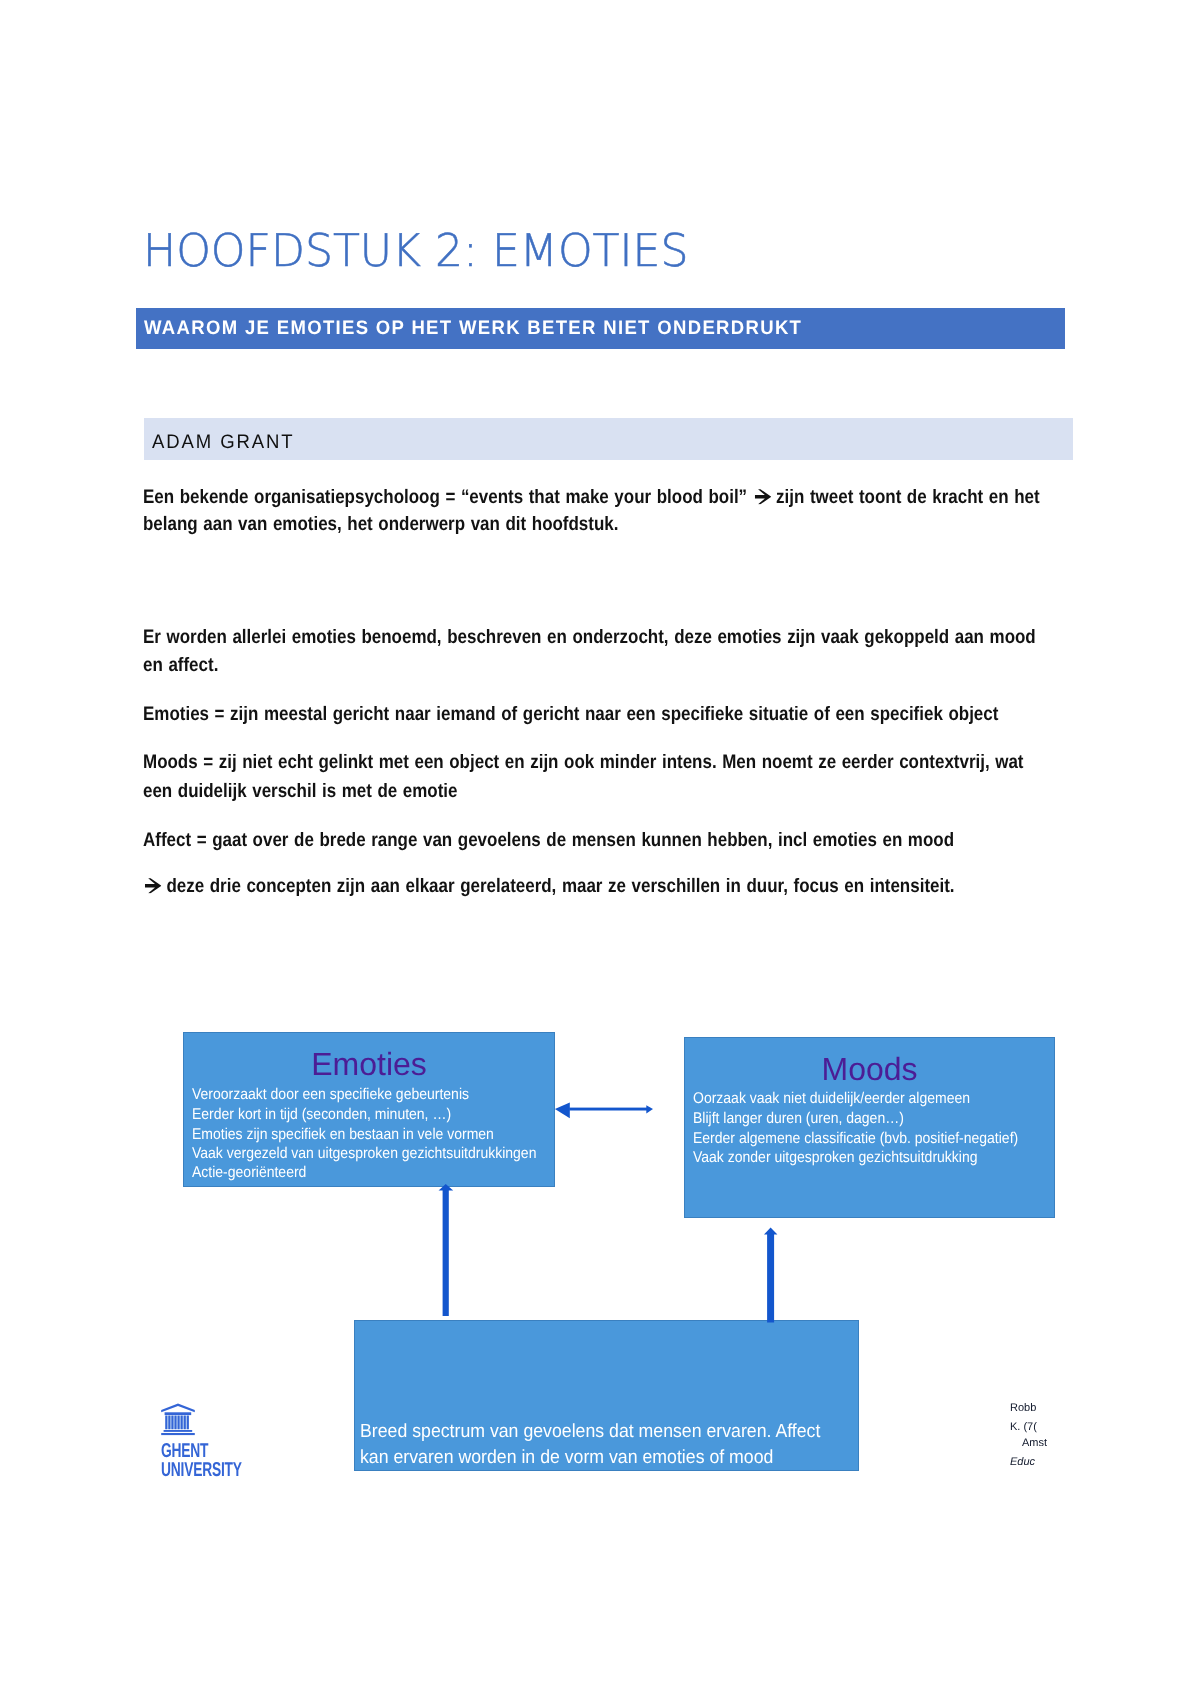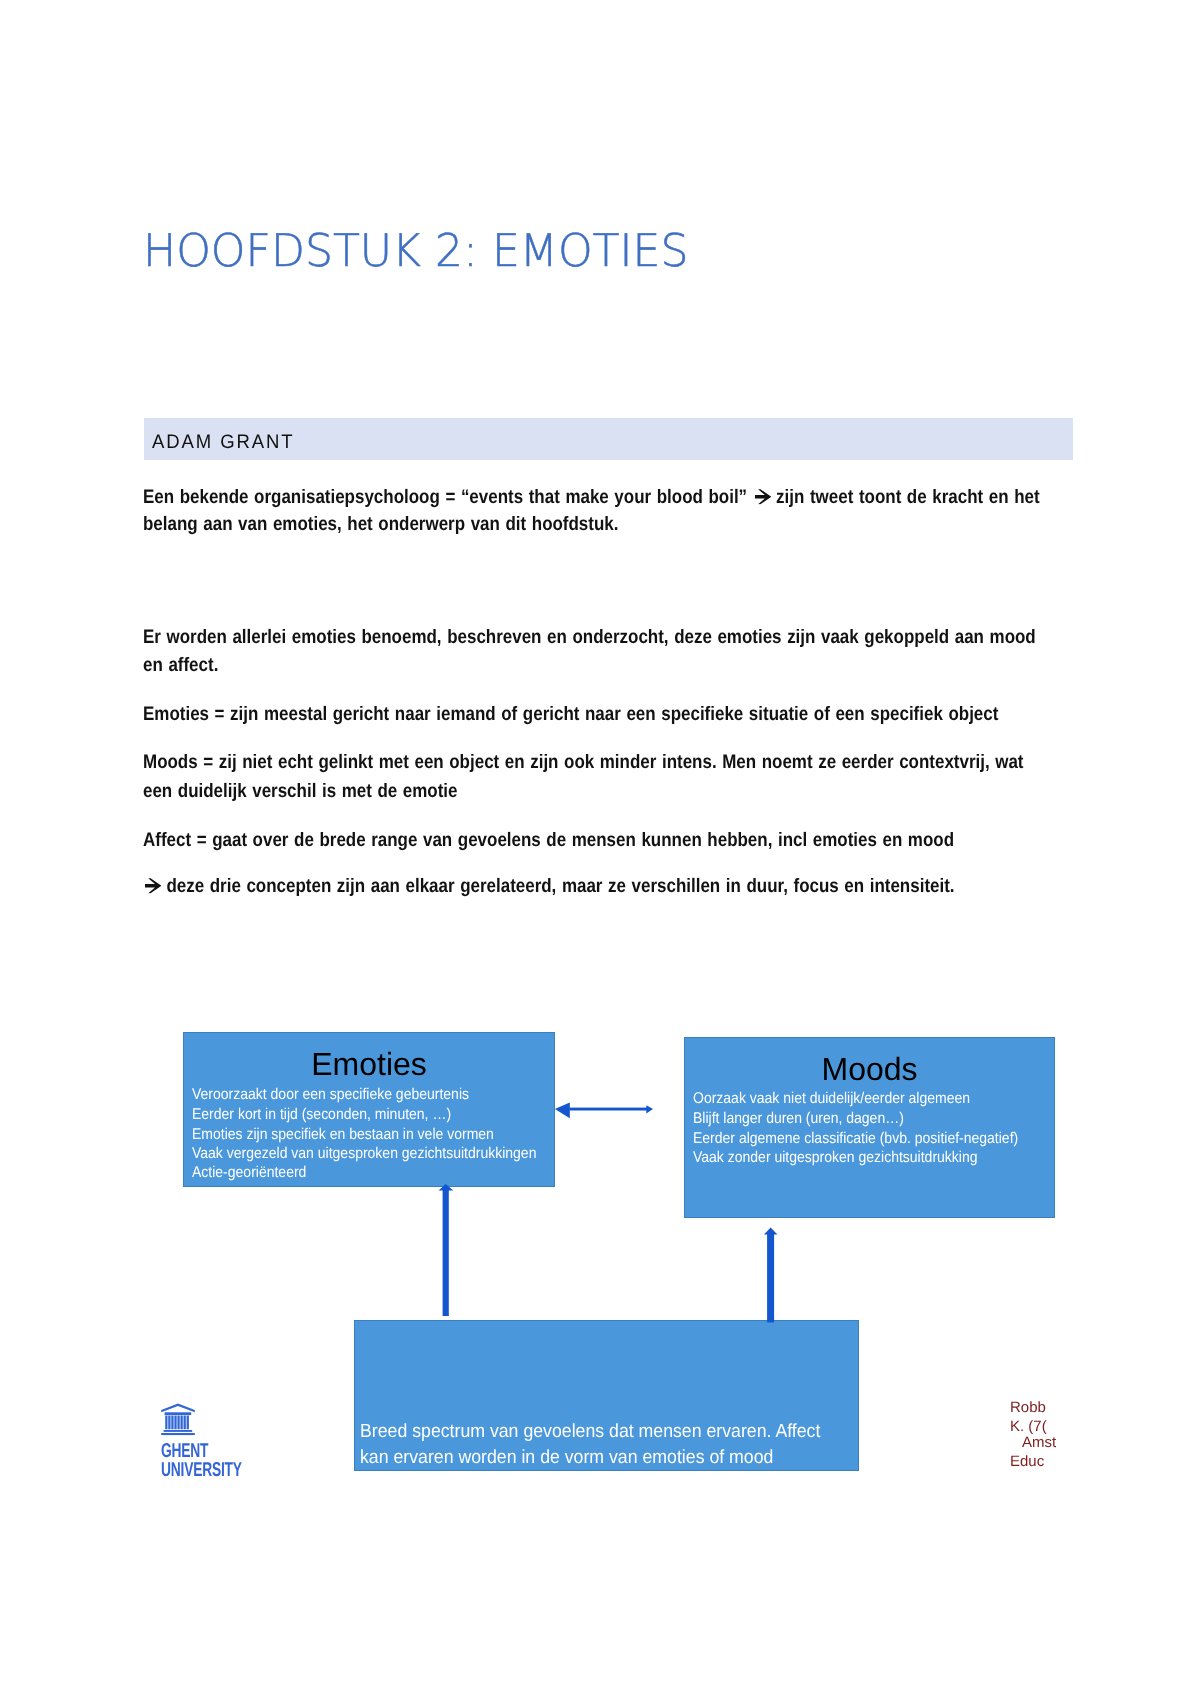--- a/index.html
+++ b/index.html
@@ -29,53 +29,56 @@
 
   
   .body-line{position:absolute;left:143.4px;font-size:19.5px;line-height:19.5px;color:#121212;
     font-weight:700;white-space:nowrap;word-spacing:1px;transform:scaleX(0.87);transform-origin:left top;}
   .body-line .ar{display:inline-block;width:20.5px;height:15.5px;vertical-align:-2.2px;
     position:relative;}
   .body-line .ar svg{position:absolute;left:2px;top:0;}
 
   
   .dia-box{position:absolute;background:#4A98DB;border:1px solid #3A80C0;box-sizing:border-box;}
-  .dia-title{position:absolute;width:100%;text-align:center;color:#000000;
+  .dia-title{position:absolute;width:100%;text-align:center;color:#4c1d95;
     font-size:32px;line-height:32px;font-weight:400;}
   .dia-line{position:absolute;color:#ffffff;font-size:15.5px;line-height:15.5px;
     font-weight:400;white-space:nowrap;transform:scaleX(0.903);transform-origin:left top;}
   .dia-line-big{position:absolute;color:#ffffff;font-size:19px;line-height:19px;
     font-weight:400;white-space:nowrap;transform:scaleX(0.932);transform-origin:left top;}
   .arrow-svg{position:absolute;overflow:visible;}
 
   
   .logo{position:absolute;}
   .logo-text{position:absolute;color:#3465D6;font-size:20px;line-height:20px;
     font-weight:700;letter-spacing:-0.3px;white-space:nowrap;
     transform:scaleX(0.69);transform-origin:left top;}
 
   
-  .ref-line{position:absolute;color:#7f1d1d;font-size:15px;line-height:12.5px;
+  .ref-line{position:absolute;color:#0f172a;font-size:11px;line-height:12.5px;
     font-weight:400;white-space:nowrap;}
 </style>
 </head>
 <body>
 
 <svg width="0" height="0" style="position:absolute" aria-hidden="true">
   <defs>
     <symbol id="fatarrow" viewBox="0 0 19.4 15.5">
       <path d="M0.2 6.05 L11.8 6.05 L4.0 0.3 L6.7 0.3 L19.2 7.75 L6.7 15.2 L4.0 15.2 L11.8 9.45 L0.2 9.45 Z"></path>
     </symbol>
   </defs>
 </svg>
 
 <div class="page">
 
   <div class="doc-title">HOOFDSTUK 2: EMOTIES</div>
 
+  <div class="bar bar-blue" style="top:308px;">
+    <span class="bar-label">WAAROM JE EMOTIES OP HET WERK BETER NIET ONDERDRUKT</span>
+  </div>
 
   <div class="bar bar-light" style="top:418px;">
     <span class="bar-label">ADAM GRANT</span>
   </div>
 
   <div class="body-line" style="top:487.5px;">Een bekende organisatiepsycholoog = “events that make your blood boil” <span class="ar"><svg width="19.4" height="15.5" viewBox="0 0 19.4 15.5">
           <use href="#fatarrow" fill="#121212"></use>
         </svg></span> zijn tweet toont de kracht en het</div>
   <div class="body-line" style="top:515px;">belang aan van emoties, het onderwerp van dit hoofdstuk.</div>
 
@@ -144,15 +147,15 @@
       <rect x="2.6" y="27.0" width="28.6" height="1.9"></rect>
       <rect x="0.2" y="30.0" width="33.6" height="2.1"></rect>
     </g>
   </svg>
   <div class="logo-text" style="left:161.2px;top:1441px;">GHENT</div>
   <div class="logo-text" style="left:161.2px;top:1460px;">UNIVERSITY</div>
 
   <div class="ref-line" style="left:1010px;top:1402px;">Robb</div>
   <div class="ref-line" style="left:1010px;top:1421px;">K. (7(</div>
   <div class="ref-line" style="left:1010px;top:1437px;margin-left:12px;">Amst</div>
-  <div class="ref-line" style="left:1010px;top:1455.5px;">Educ</div>
+  <div class="ref-line" style="left:1010px;top:1455.5px;font-style:italic;">Educ</div>
 
 </div>
 
 </body></html>

